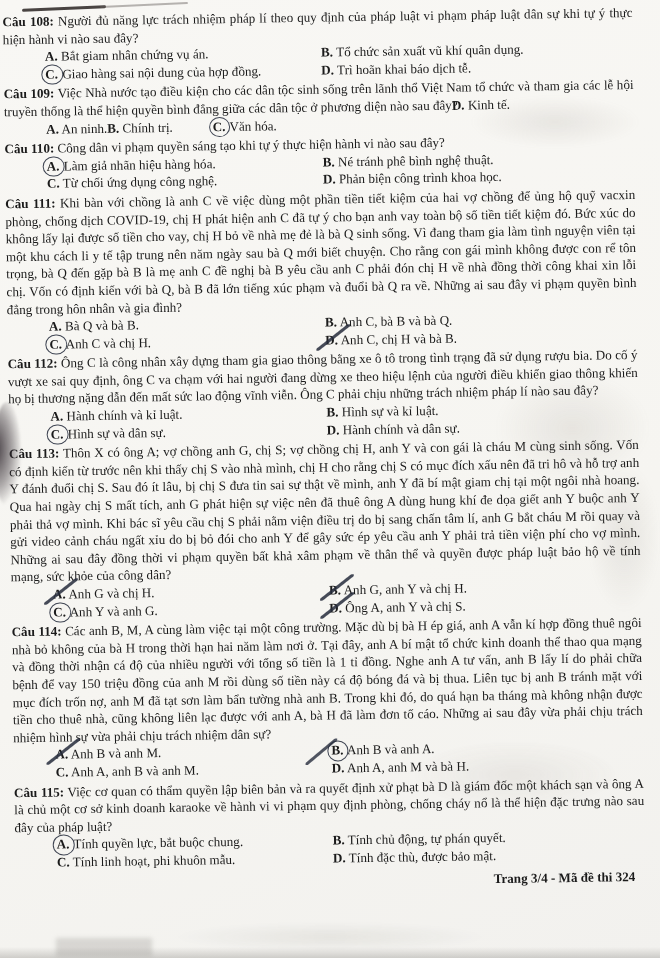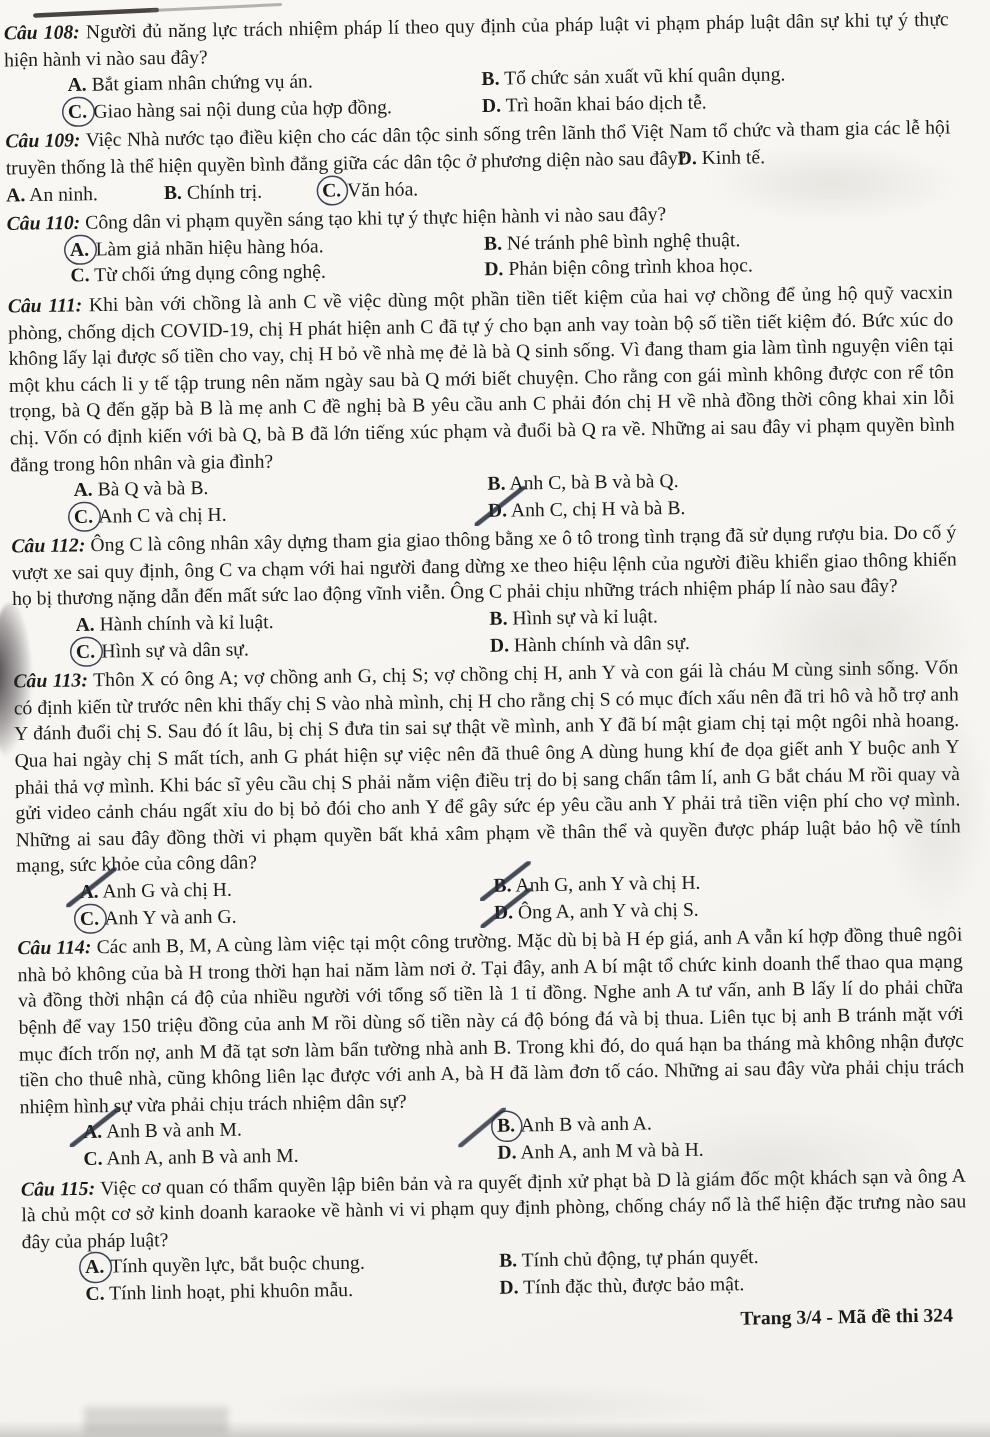--- a/index.html
+++ b/index.html
@@ -10,21 +10,21 @@
     color:#1b1b1b;
   }
   .sheet{
     position:relative;width:660px;height:958px;box-sizing:border-box;
     padding:13px 14px 0 16px;
     font-size:13.1px;line-height:17.6px;
     transform:rotate(-0.85deg);transform-origin:30px 930px;
   }
   .q{margin:0 0 2px 0;position:relative;}
   .qtext{margin:0;text-align:justify;position:relative;}
-  .qlabel{font-weight:bold;font-style:italic;}
+  .qlabel{font-weight:bold;}
   .opts2{display:grid;grid-template-columns:314px 1fr;}
   .opts2 .opt:nth-child(odd){padding-left:42px;}
   .opts2 .opt:nth-child(even){padding-left:4px;}
   .opts-row{display:flex;}
   .opts-row .opt{white-space:nowrap;}
   .opt{min-height:17.6px;}
   .opt-letter{font-weight:bold;position:relative;display:inline-block;}
   
   .mark-circle{
     border:1.6px solid rgba(38,44,60,0.88);
@@ -77,22 +77,22 @@
       <div class="opt"><span class="opt-letter">A.</span> <span>Bắt giam nhân chứng vụ án.</span></div>
       <div class="opt"><span class="opt-letter">B.</span> <span>Tổ chức sản xuất vũ khí quân dụng.</span></div>
       <div class="opt"><span class="opt-letter mark-circle">C.</span> <span>Giao hàng sai nội dung của hợp đồng.</span></div>
       <div class="opt"><span class="opt-letter">D.</span> <span>Trì hoãn khai báo dịch tễ.</span></div>
     </div>
   </div>
 
   <div class="q">
     <p class="qtext"><span class="qlabel">Câu 109:</span> <span>Việc Nhà nước tạo điều kiện cho các dân tộc sinh sống trên lãnh thổ Việt Nam tổ chức và tham gia các lễ hội truyền thống là thể hiện quyền bình đẳng giữa các dân tộc ở phương diện nào sau đây?</span><span class="opt opt-q109d"><span class="opt-letter">D.</span> <span>Kinh tế.</span></span></p>
     <div class="opts-row">
-      <div class="opt" style=""><span class="opt-letter">A.</span> <span>An ninh.</span></div>
-      <div class="opt" style="margin-left:44px"><span class="opt-letter">B.</span> <span>Chính trị.</span></div>
+      <div class="opt" style="margin-left:42px"><span class="opt-letter">A.</span> <span>An ninh.</span></div>
+      <div class="opt" style=""><span class="opt-letter">B.</span> <span>Chính trị.</span></div>
       <div class="opt" style="margin-left:40px"><span class="opt-letter mark-circle">C.</span> <span>Văn hóa.</span></div>
     </div>
   </div>
 
   <div class="q">
     <p class="qtext"><span class="qlabel">Câu 110:</span> <span>Công dân vi phạm quyền sáng tạo khi tự ý thực hiện hành vi nào sau đây?</span></p>
     <div class="opts2">
       <div class="opt"><span class="opt-letter mark-circle">A.</span> <span>Làm giả nhãn hiệu hàng hóa.</span></div>
       <div class="opt"><span class="opt-letter">B.</span> <span>Né tránh phê bình nghệ thuật.</span></div>
       <div class="opt"><span class="opt-letter">C.</span> <span>Từ chối ứng dụng công nghệ.</span></div>

